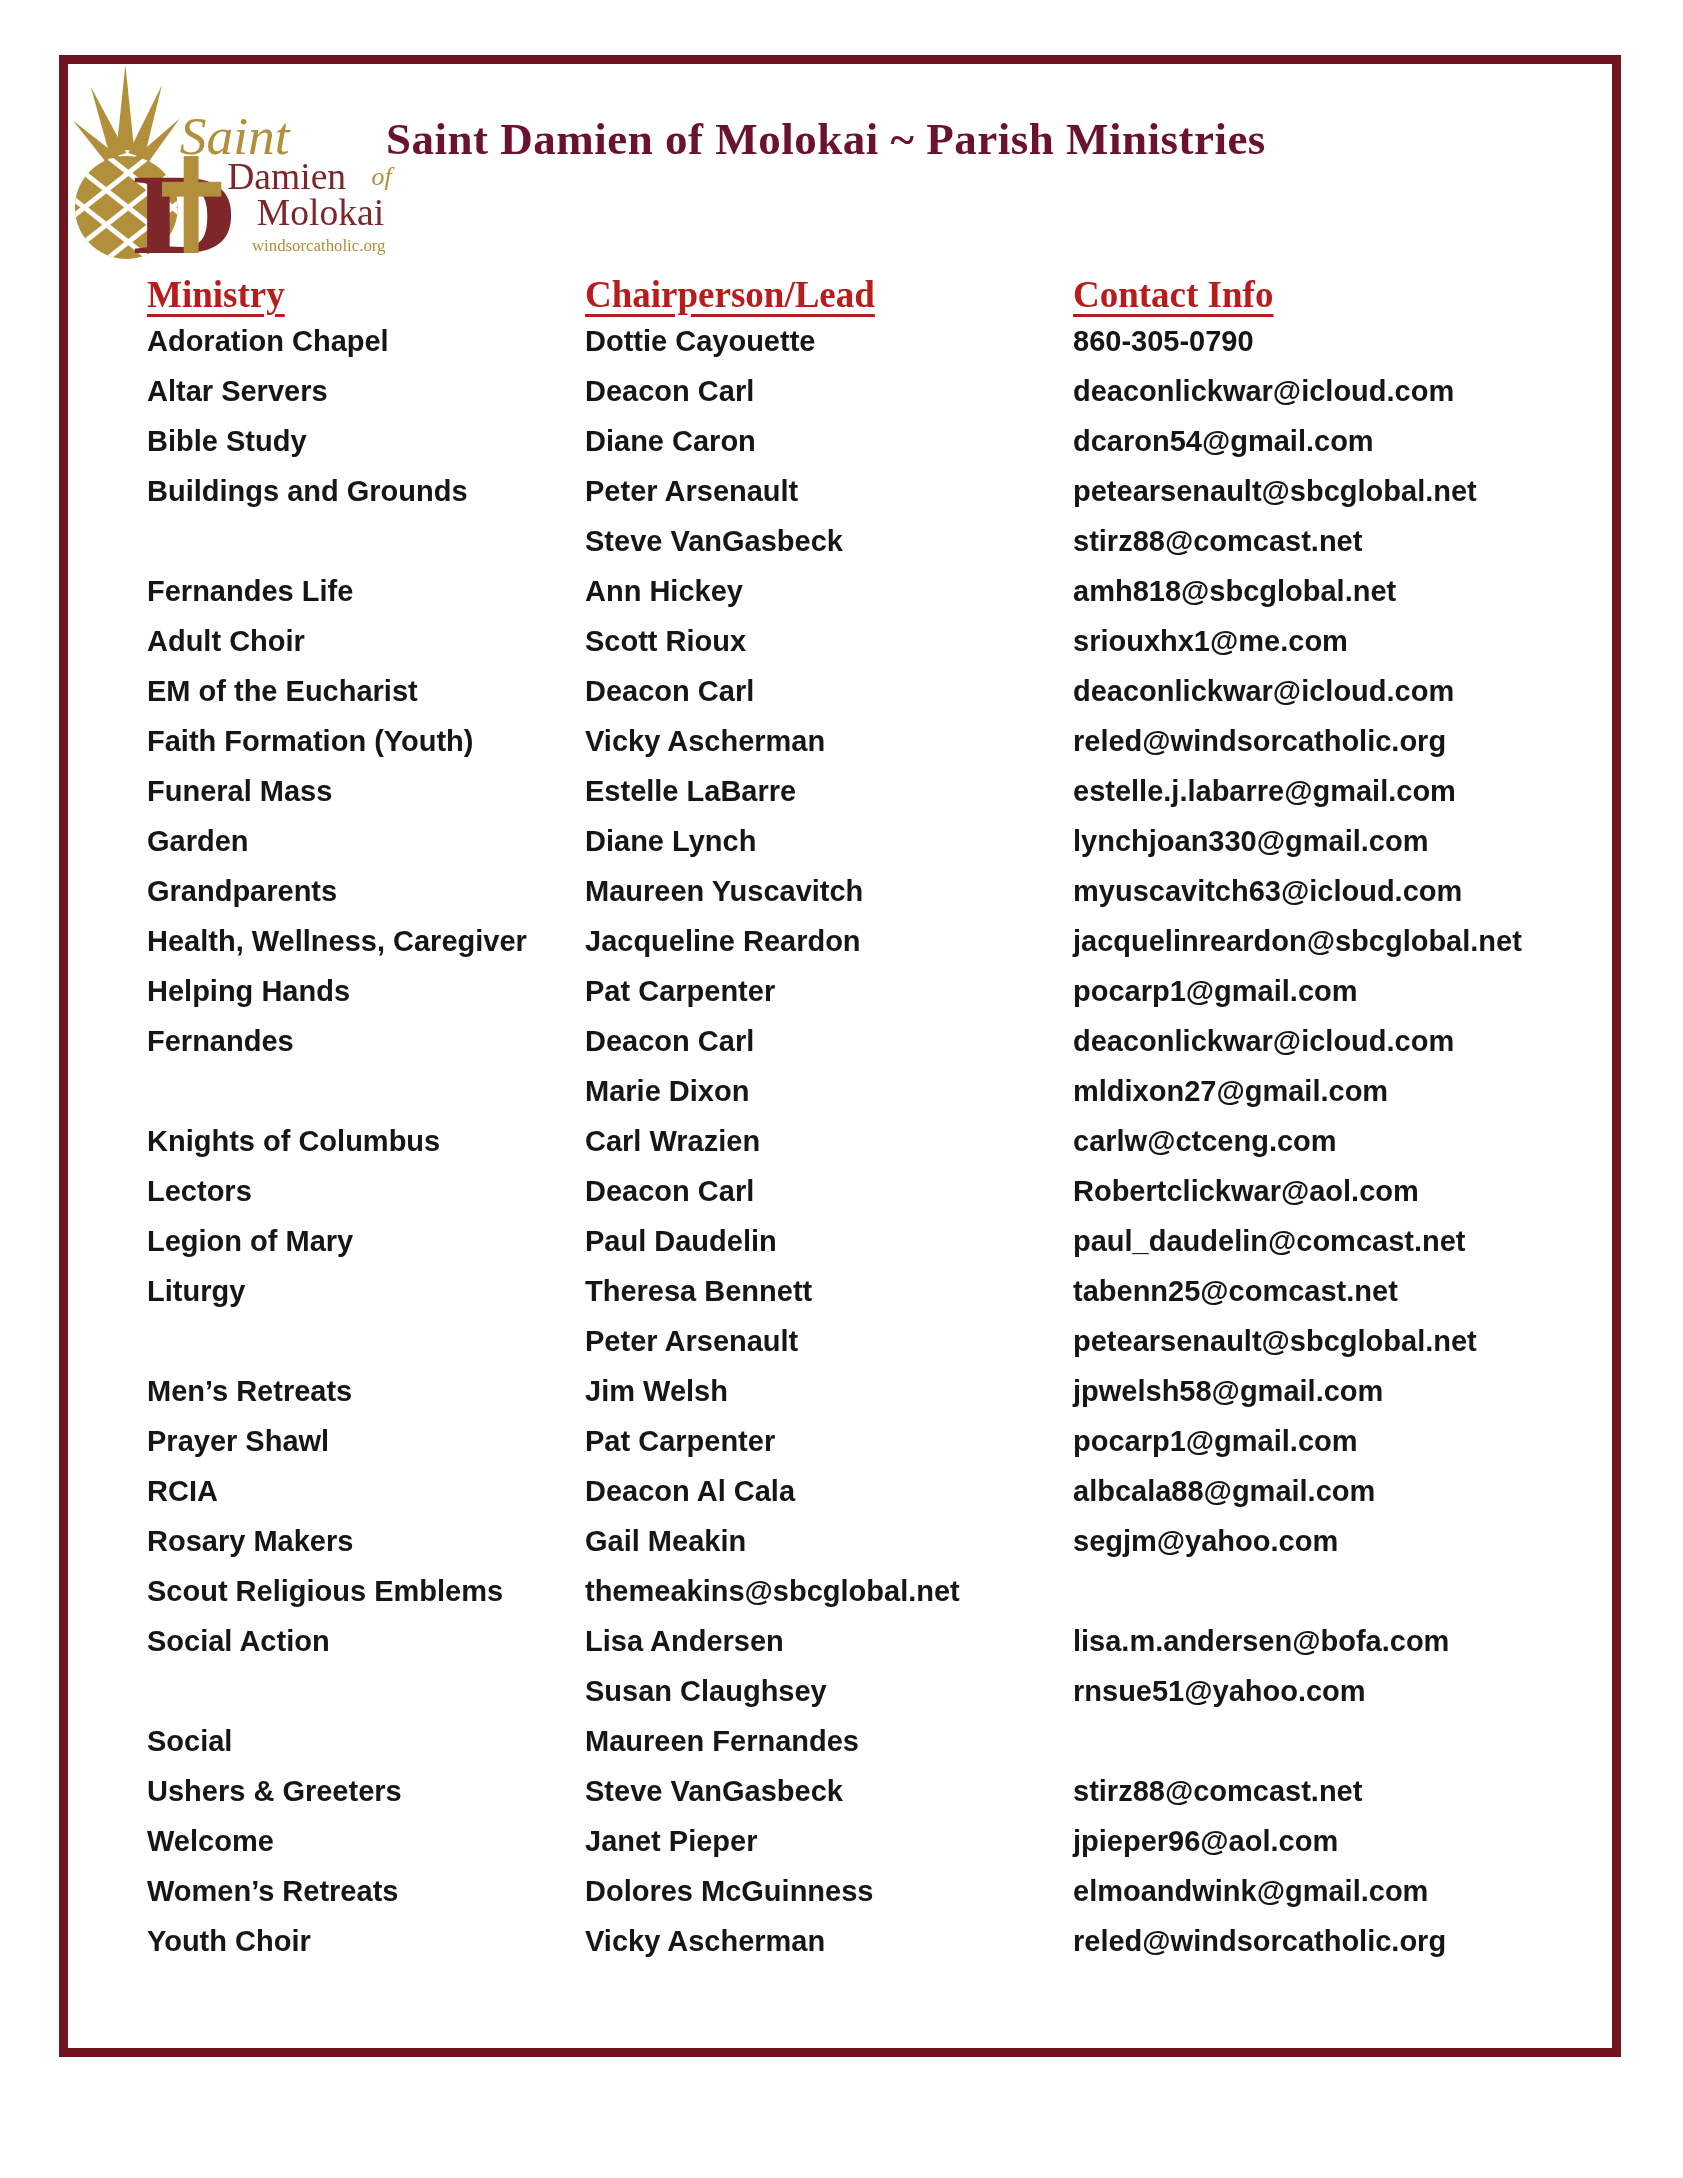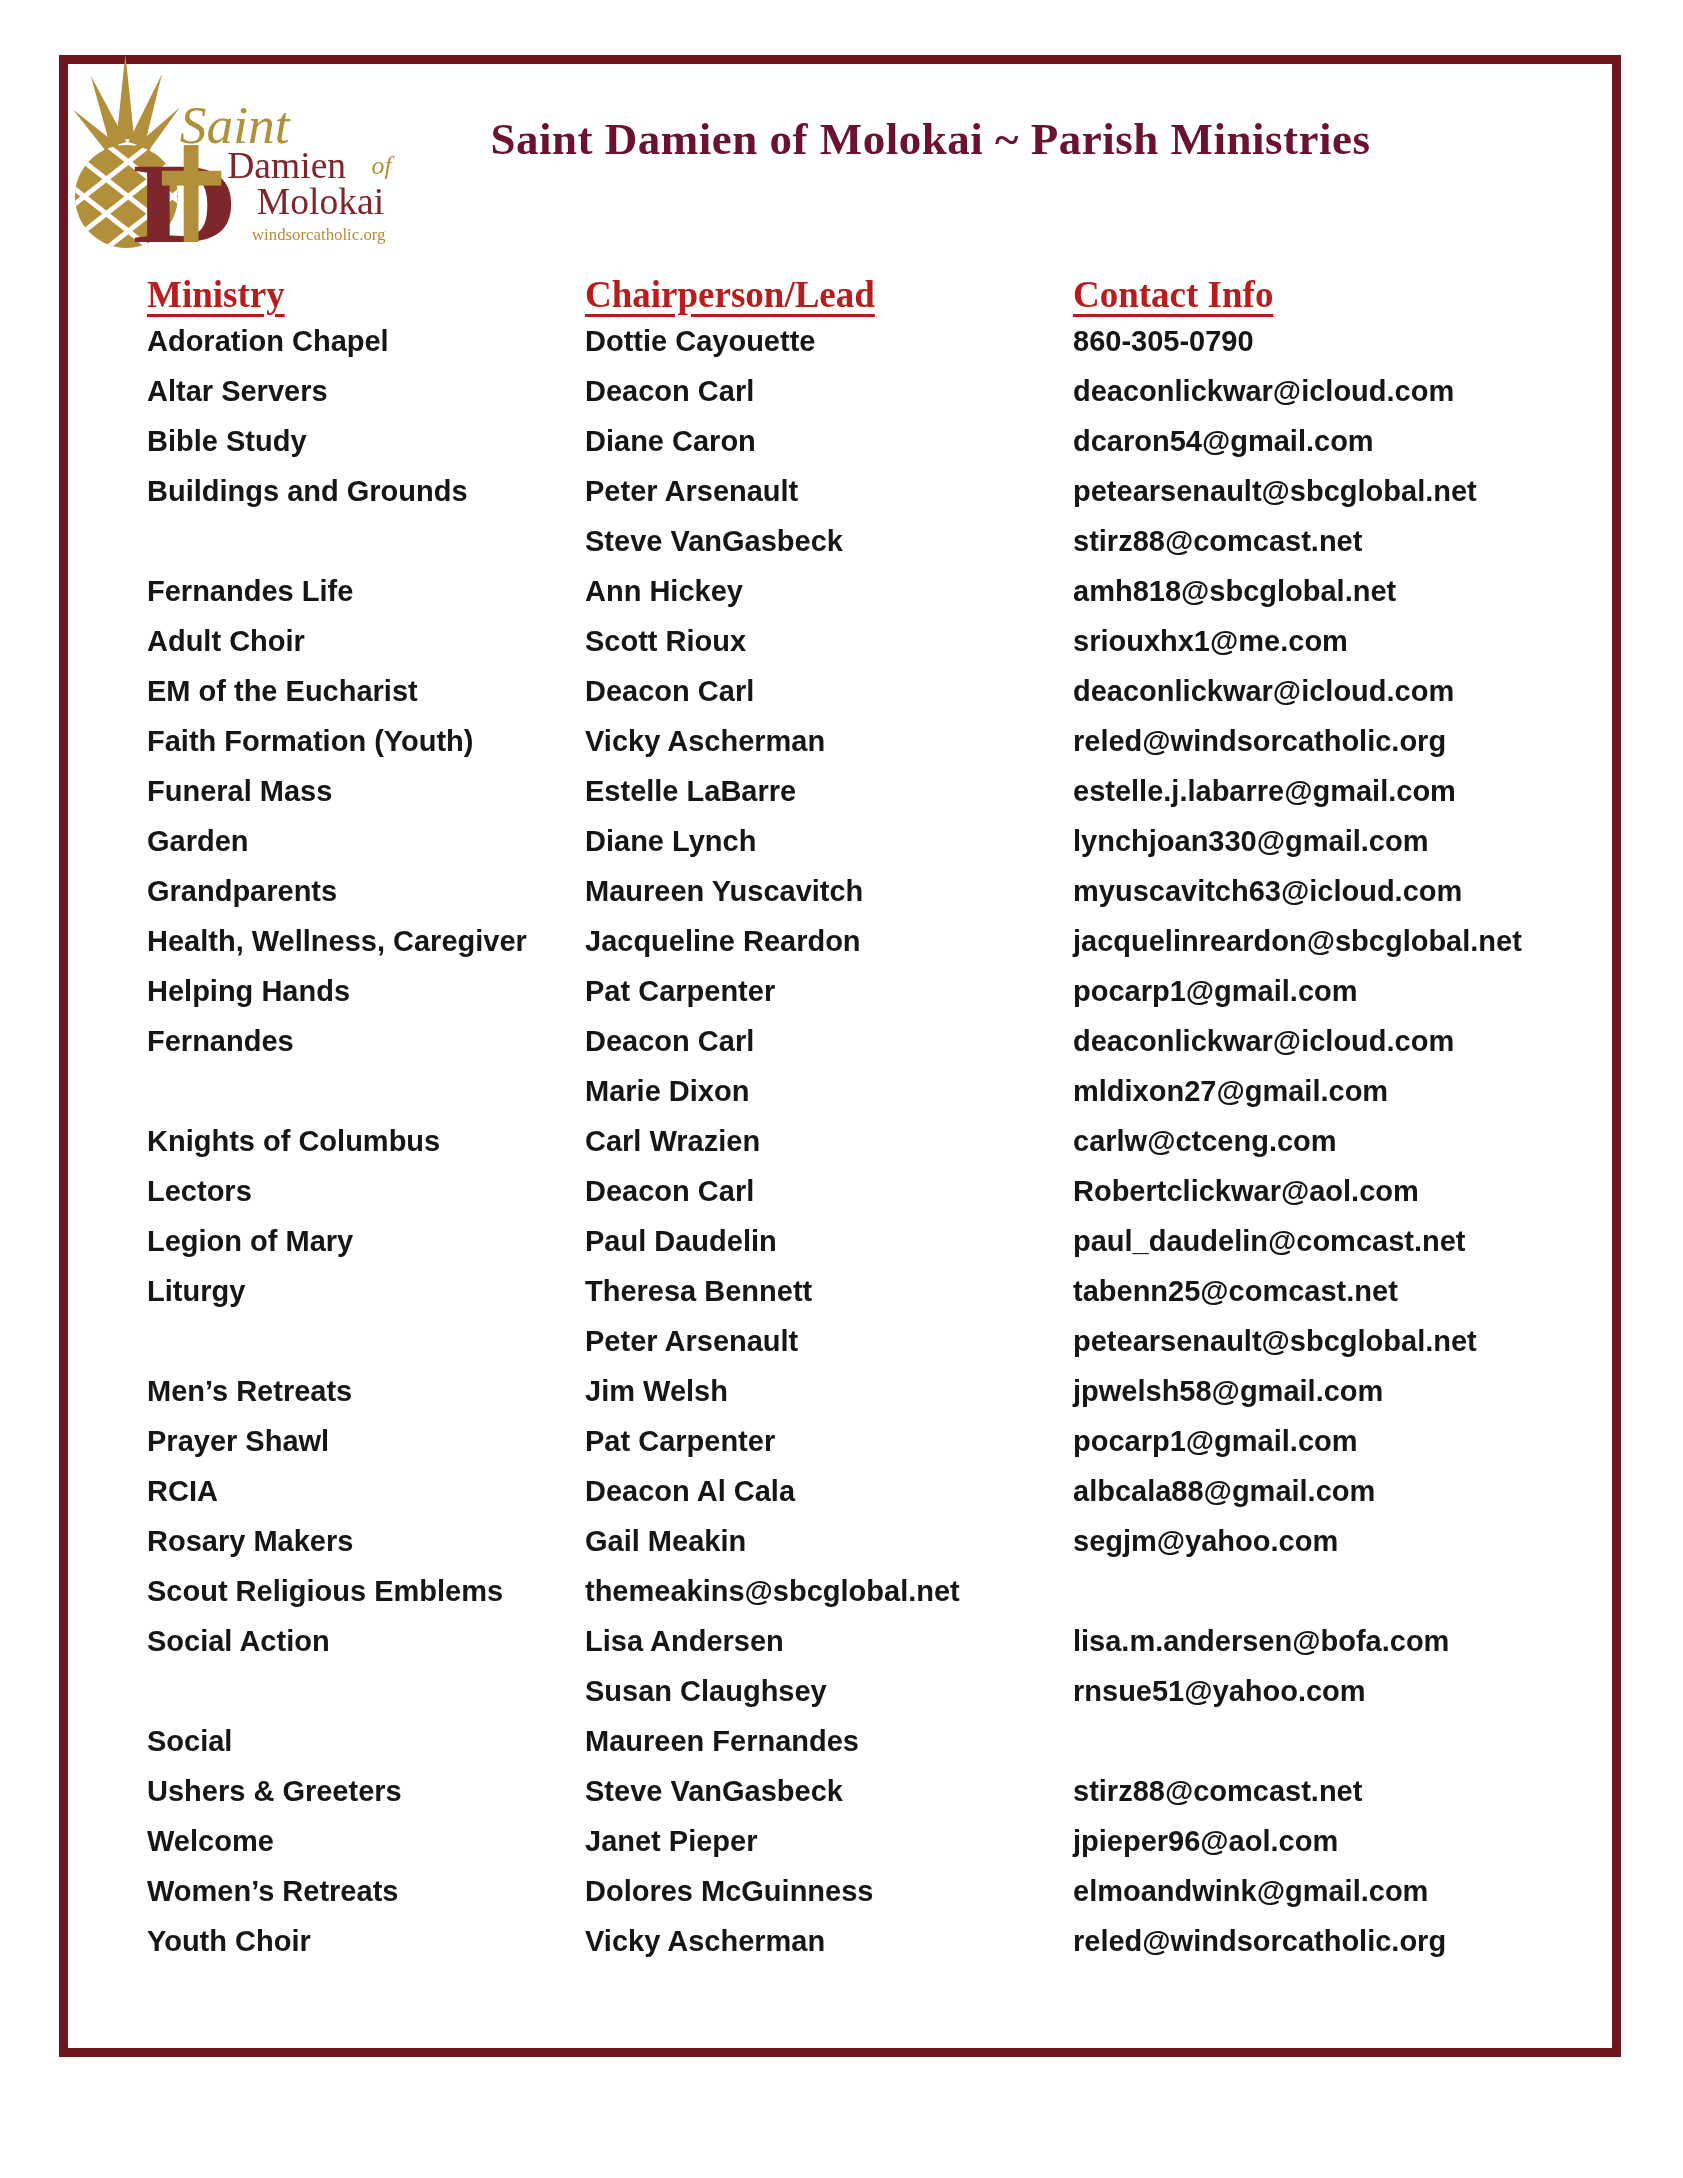--- a/index.html
+++ b/index.html
@@ -1,21 +1,21 @@
 <!DOCTYPE html>
 <html><head>
 <meta charset="utf-8">
 <style>
   html,body{margin:0;padding:0;background:#ffffff;}
   .page{position:relative;width:1683px;height:2178px;background:#ffffff;overflow:hidden;
         font-family:"Liberation Sans",sans-serif;}
   .frame{position:absolute;left:59px;top:55px;width:1562px;height:2002px;
          border:9px solid #70141f;background:#ffffff;box-sizing:border-box;}
-  .logo{position:absolute;left:69px;top:48px;width:356px;height:208px;}
-  .page-title{position:absolute;left:386px;top:113px;width:1089px;text-align:center;
+  .logo{position:absolute;left:69px;top:59px;width:356px;height:208px;}
+  .page-title{position:absolute;left:386px;top:113px;width:1089px;
               font-family:"Liberation Serif",serif;font-weight:bold;font-size:45px;
               color:#6a1230;letter-spacing:0.5px;}
   .thead{position:absolute;left:147px;top:273px;width:1445px;display:grid;
          grid-template-columns:438px 488px 520px;
          font-family:"Liberation Serif",serif;font-weight:bold;font-size:37px;color:#b91c1c;}
   .thead span{text-decoration:underline;text-decoration-thickness:3px;text-underline-offset:7px;}
   .tbody{position:absolute;left:147px;top:316px;width:1445px;}
   .trow{display:grid;grid-template-columns:438px 488px 520px;height:50px;}
   .cell{line-height:50px;font-size:29px;font-weight:bold;color:#161616;white-space:nowrap;}
 </style>

